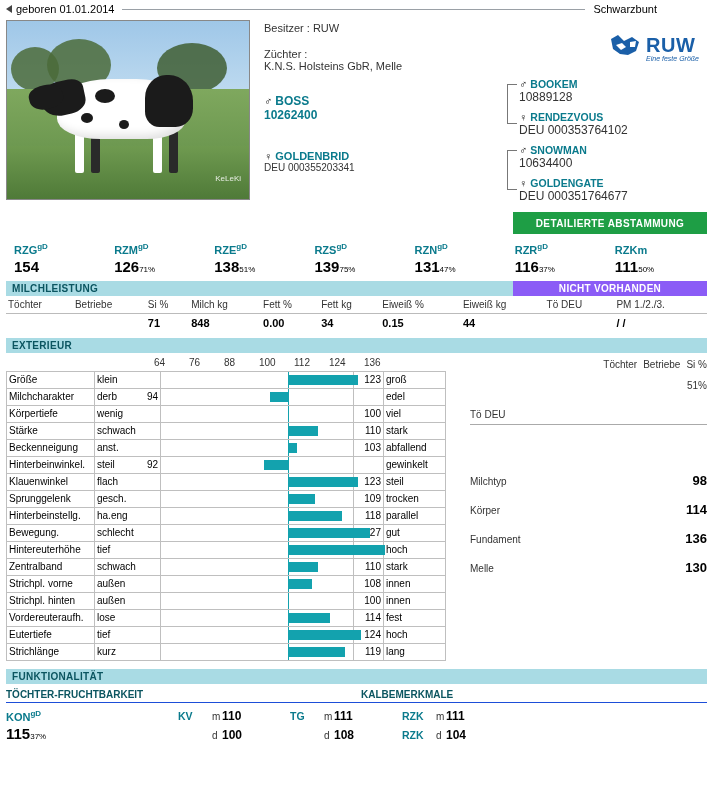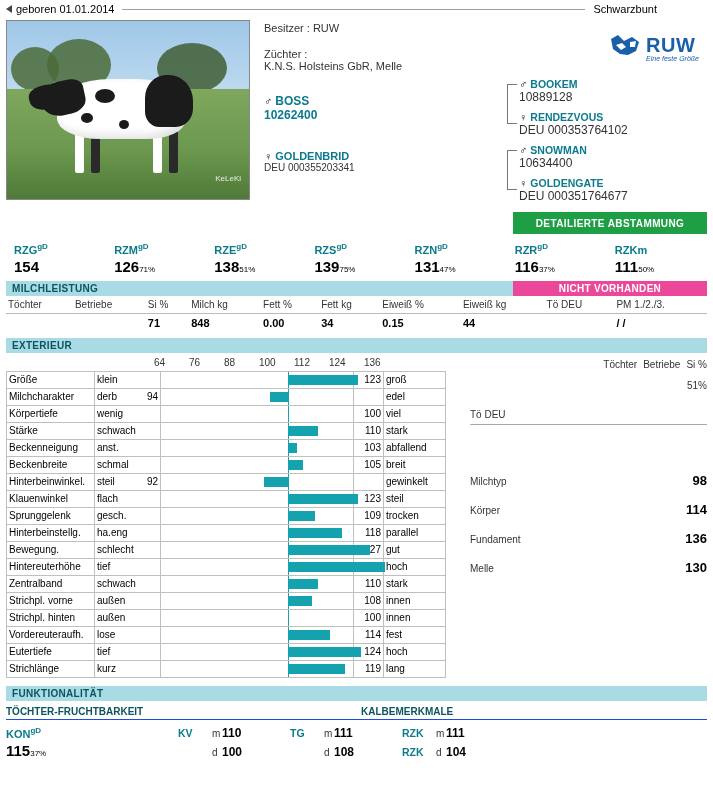--- a/index.html
+++ b/index.html
@@ -130,21 +130,21 @@
   .rzg-cell .v small { font-size: 8px; font-weight: normal; }
 
   
   .secbar {
     background: #a9dbe4; color: #0b5560; font-size: 10px; font-weight: bold;
     padding: 2px 6px; margin: 6px 6px 0 6px; letter-spacing: .3px;
     position: relative; height: 15px;
   }
   .secbar .nv {
     position: absolute; right: 0; top: 0; bottom: 0; width: 194px;
-    background: #ec4899; color: #fff; display: flex; align-items: center; justify-content: center;
+    background: #8b5cf6; color: #fff; display: flex; align-items: center; justify-content: center;
     font-size: 10px; font-weight: bold;
   }
 
   
   .milk { margin: 0 6px; }
   .milk table { width: 100%; border-collapse: collapse; font-size: 10px; }
   .milk th {
     font-weight: normal; color: #333; text-align: left;
     padding: 3px 2px; border-bottom: 1px solid #bbb;
   }
@@ -449,32 +449,20 @@
               <td class="c-trait">Beckenneigung</td>
               <td class="c-low">anst.</td>
               <td class="c-bar">
                 <div class="barwrap">
                   <div class="axis" style="left: 127px;"></div>
                   <div class="bar" style="left: 127px; width: 9.07143px;"></div>
                 </div>
               </td>
               <td class="c-val">103</td>
               <td class="c-high">abfallend</td>
-            </tr>
-            <tr>
-              <td class="c-trait">Beckenbreite</td>
-              <td class="c-low">schmal</td>
-              <td class="c-bar">
-                <div class="barwrap">
-                  <div class="axis" style="left: 127px;"></div>
-                  <div class="bar" style="left: 127px; width: 15.119px;"></div>
-                </div>
-              </td>
-              <td class="c-val">105</td>
-              <td class="c-high">breit</td>
             </tr>
             <tr>
               <td class="c-trait">Hinterbeinwinkel.</td>
               <td class="c-low"><span>steil</span><span style="float: right;">92</span></td>
               <td class="c-bar">
                 <div class="barwrap">
                   <div class="axis" style="left: 127px;"></div>
                   <div class="bar" style="left: 102.81px; width: 24.1905px;"></div>
                 </div>
               </td>

